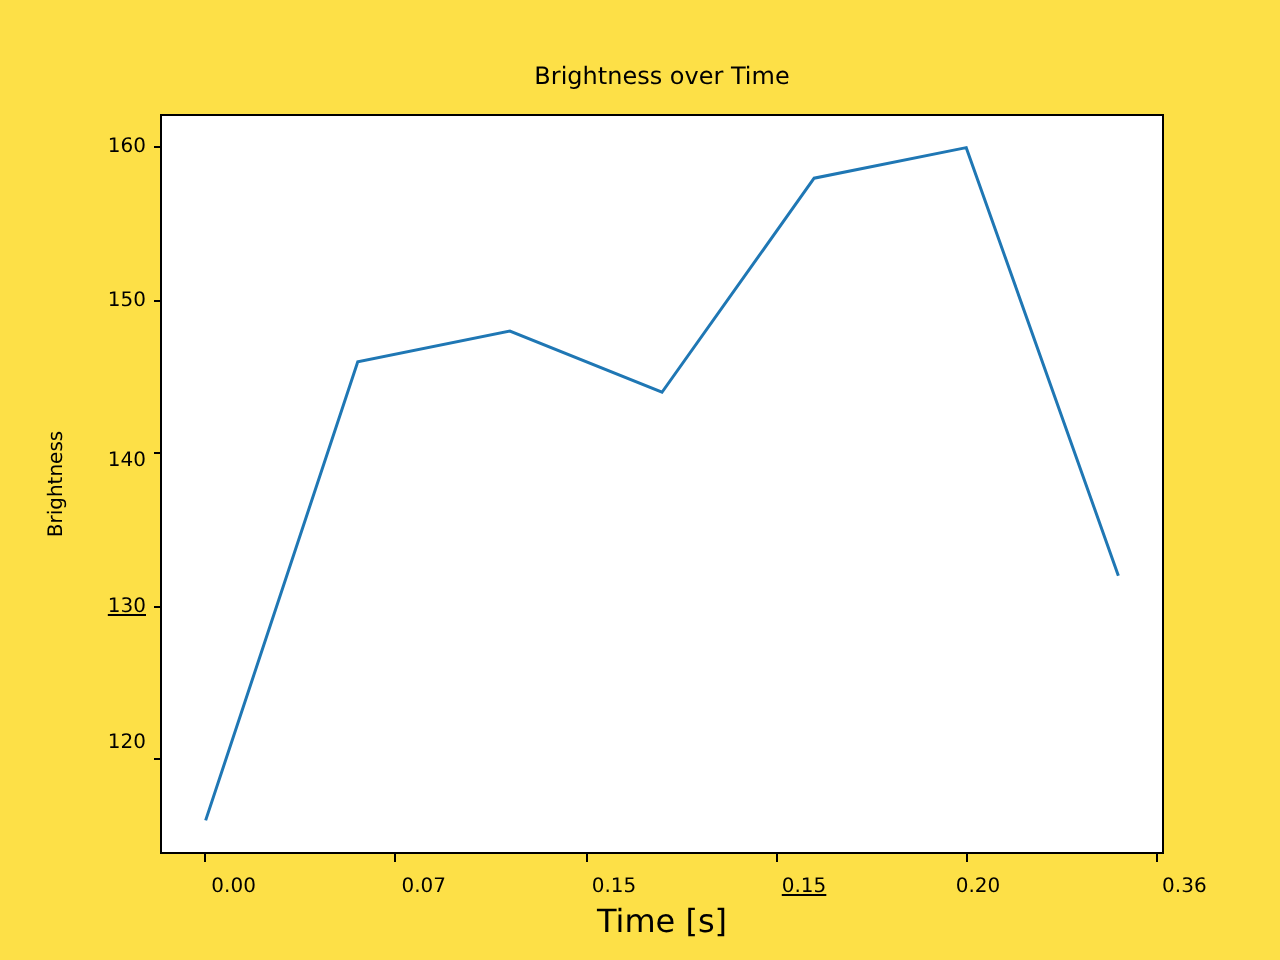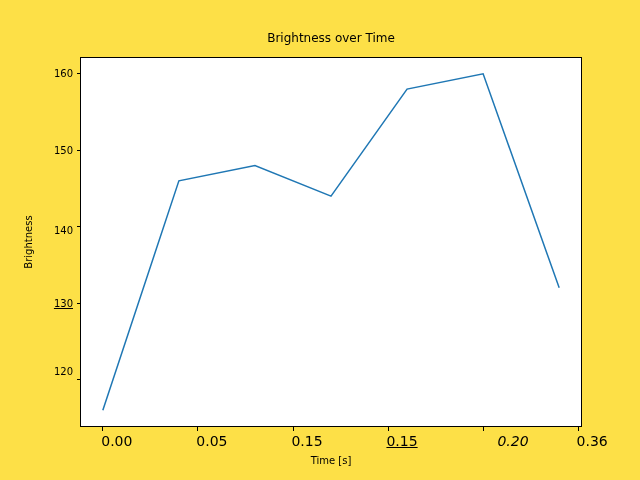--- a/index.html
+++ b/index.html
@@ -38,21 +38,21 @@
     line-height: 14px;
     white-space: nowrap;
   }
   
   #xlabel {
     position: absolute;
     left: 80px;
     top: 455px;
     width: 502px;
     text-align: center;
-    font-size: 10px;
+    font-size: 16px;
     color: #000000;
     line-height: 12px;
     white-space: nowrap;
   }
   #ylabel {
     position: absolute;
     left: 0px;
     top: 57px;
     width: 370px;
     height: 14px;
@@ -90,21 +90,21 @@
   }
   .xtick-wrap {
     position: absolute;
     top: 431px;
     width: 60px;
     height: 12px;
     margin-left: -30px;
     text-align: center;
   }
   .xtick-label {
-    font-size: 14px;
+    font-size: 10px;
     color: #000000;
     line-height: 12px;
     white-space: nowrap;
     padding-left: 28px;
   }
   .xtick-mark {
     position: absolute;
     top: 427px;
     width: 0.9px;
     height: 3.5px;
@@ -146,27 +146,27 @@
       </div>
       <div class="ytick-mark" style="top: 149.814px;"></div>
       <div class="ytick-wrap" style="top: 68.3182px;">
         <div class="ytick-label" style="top: 0px;">160</div>
       </div>
       <div class="ytick-mark" style="top: 73.3682px;"></div>
     </div>
   <div id="xtick-container">
       <div class="xtick-wrap" style="left: 102.818px;"><span class="xtick-label">0.00</span></div>
       <div class="xtick-mark" style="left: 102.368px;"></div>
-      <div class="xtick-wrap" style="left: 197.894px;"><span class="xtick-label">0.05</span></div>
+      <div class="xtick-wrap" style="left: 197.894px;"><span class="xtick-label">0.07</span></div>
       <div class="xtick-mark" style="left: 197.444px;"></div>
       <div class="xtick-wrap" style="left: 292.97px;"><span class="xtick-label">0.15</span></div>
       <div class="xtick-mark" style="left: 292.52px;"></div>
       <div class="xtick-wrap" style="left: 388.045px; text-decoration: underline;"><span class="xtick-label">0.15</span></div>
       <div class="xtick-mark" style="left: 387.595px;"></div>
-      <div class="xtick-wrap" style="left: 499px; font-style: italic;"><span class="xtick-label">0.20</span></div>
+      <div class="xtick-wrap" style="left: 475px;"><span class="xtick-label">0.20</span></div>
       <div class="xtick-mark" style="left: 482.671px;"></div>
       <div class="xtick-wrap" style="left: 578.197px;"><span class="xtick-label">0.36</span></div>
       <div class="xtick-mark" style="left: 577.747px;"></div>
     </div>
 
   <svg id="plot-svg" viewBox="0 0 502 370" preserveAspectRatio="none">
     <polyline id="data-line" fill="none" stroke="#1f77b4" stroke-width="1.5" stroke-linejoin="miter" stroke-linecap="butt" points="22.82,353.18 98.88,123.84 174.94,108.55 251.00,139.13 327.06,32.11 403.12,16.82 479.18,230.87"></polyline>
   </svg>
 
   <div id="xlabel">Time [s]</div>

